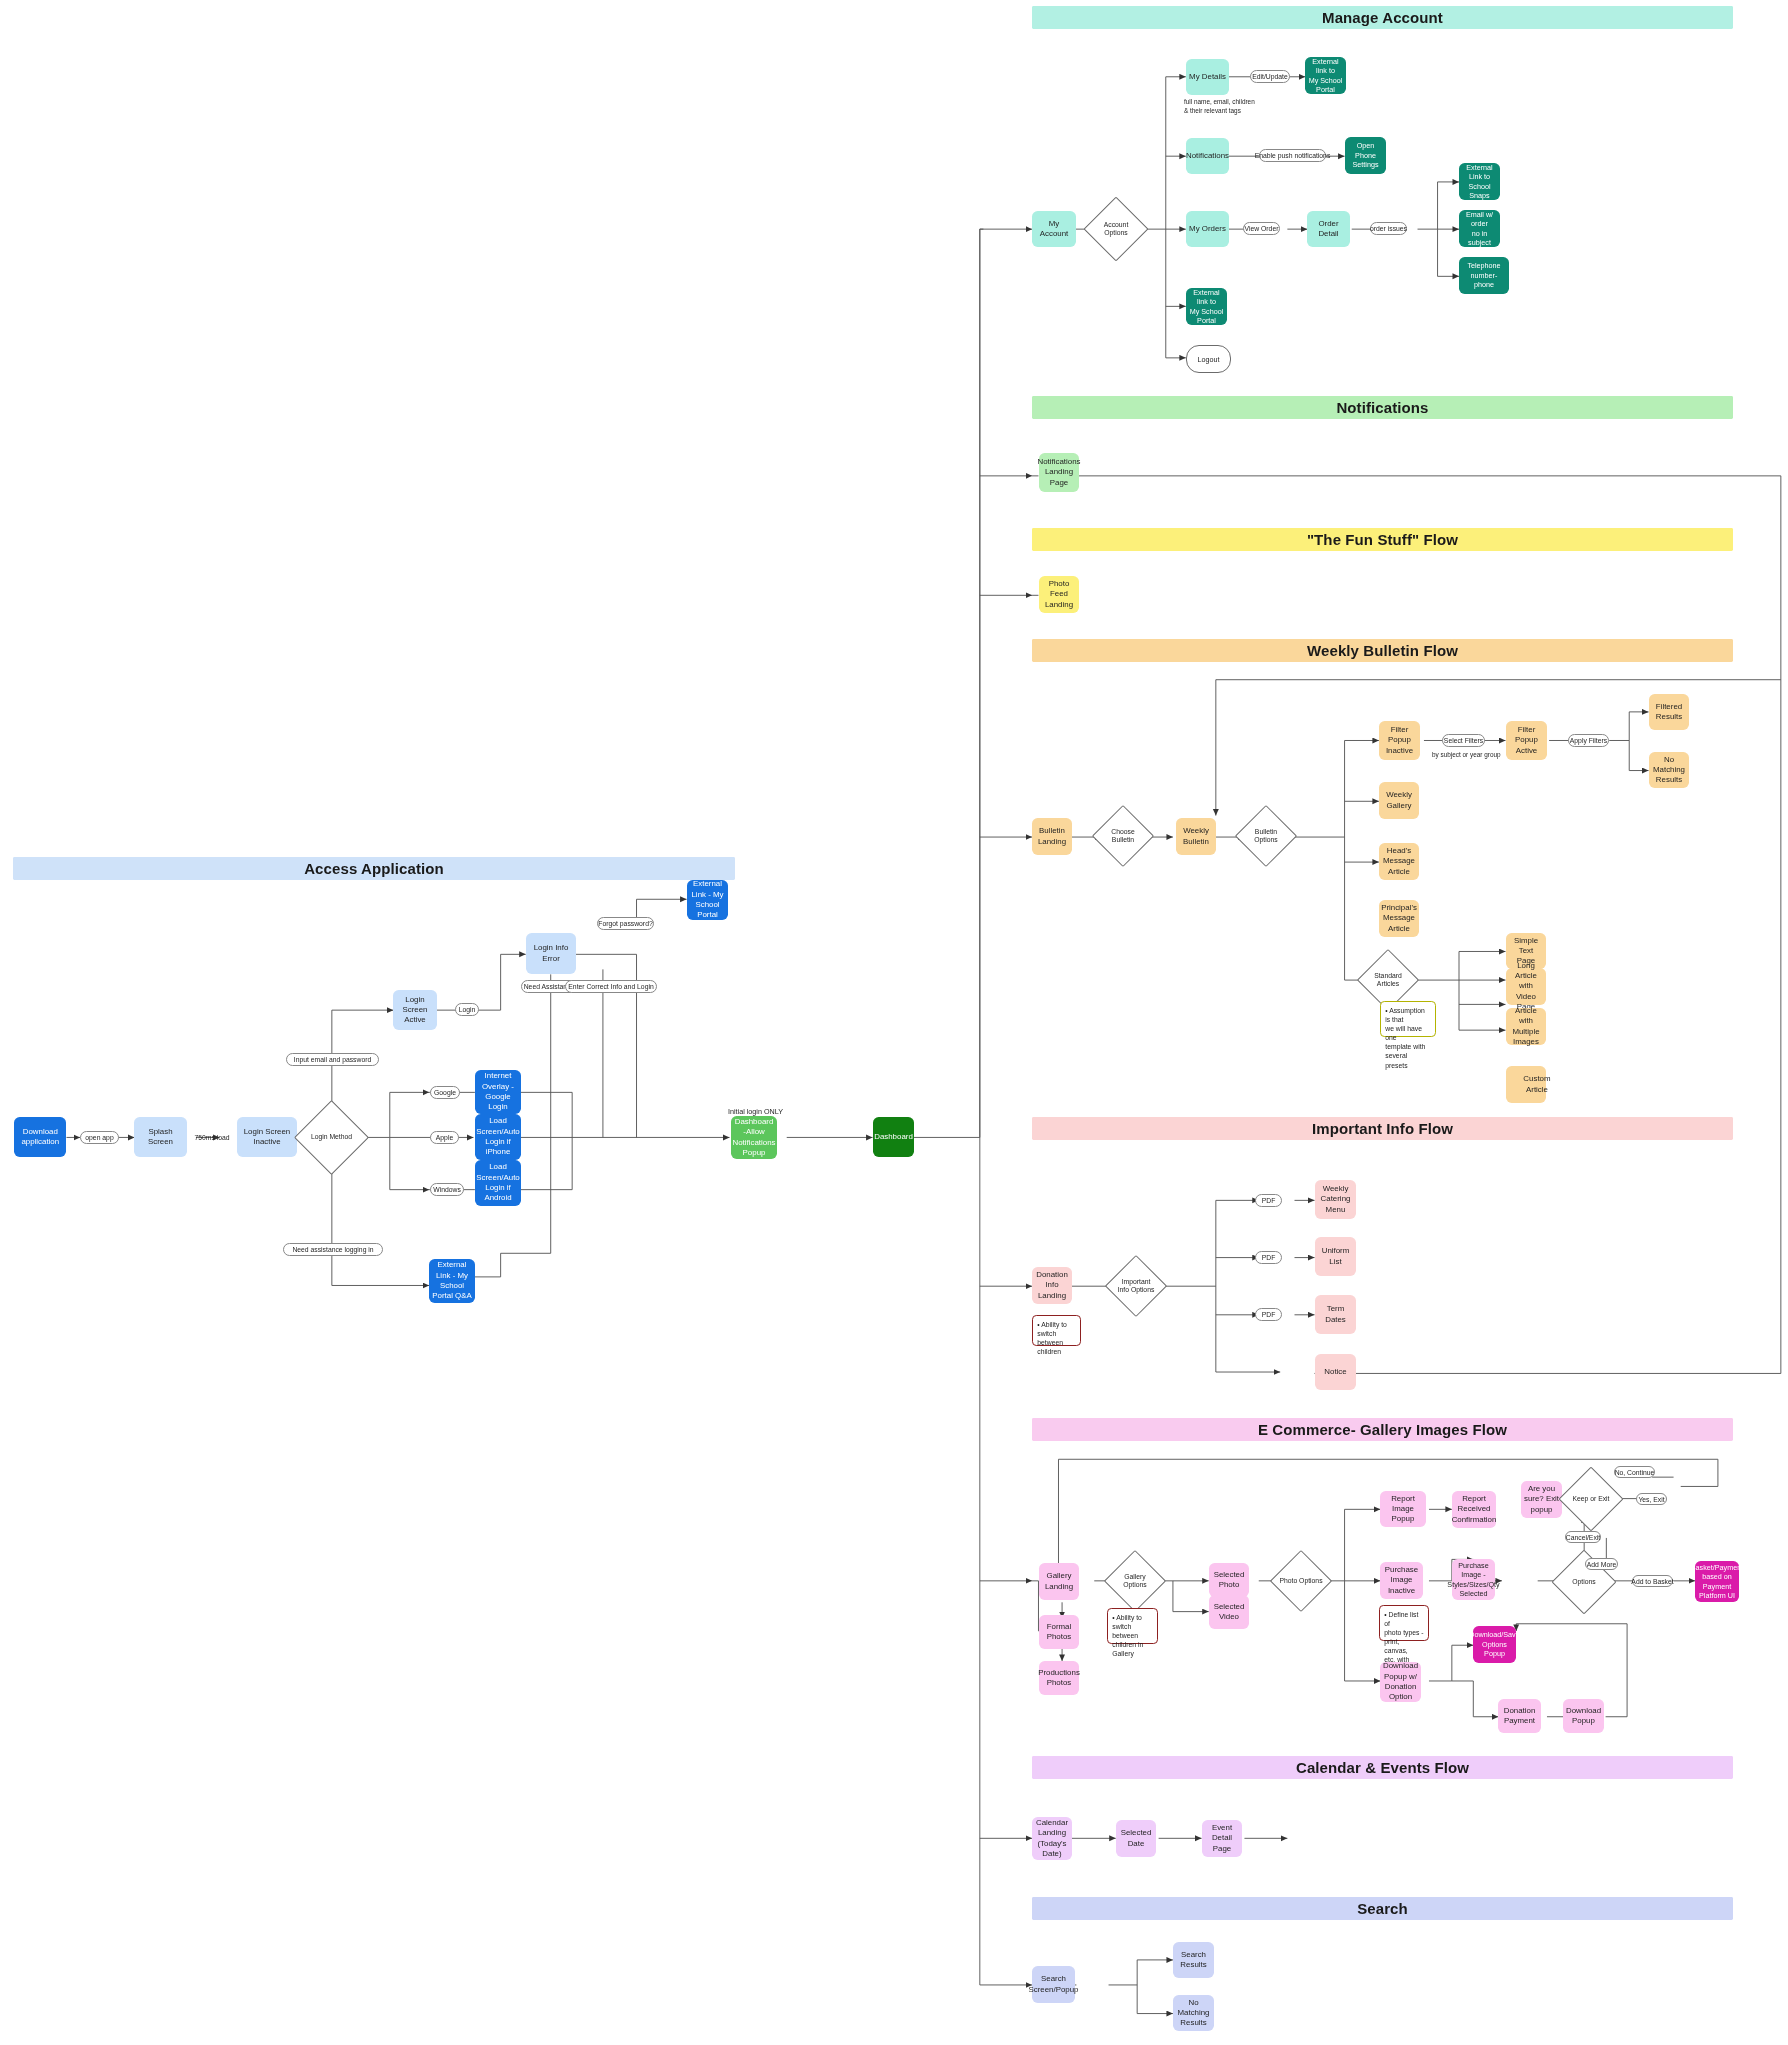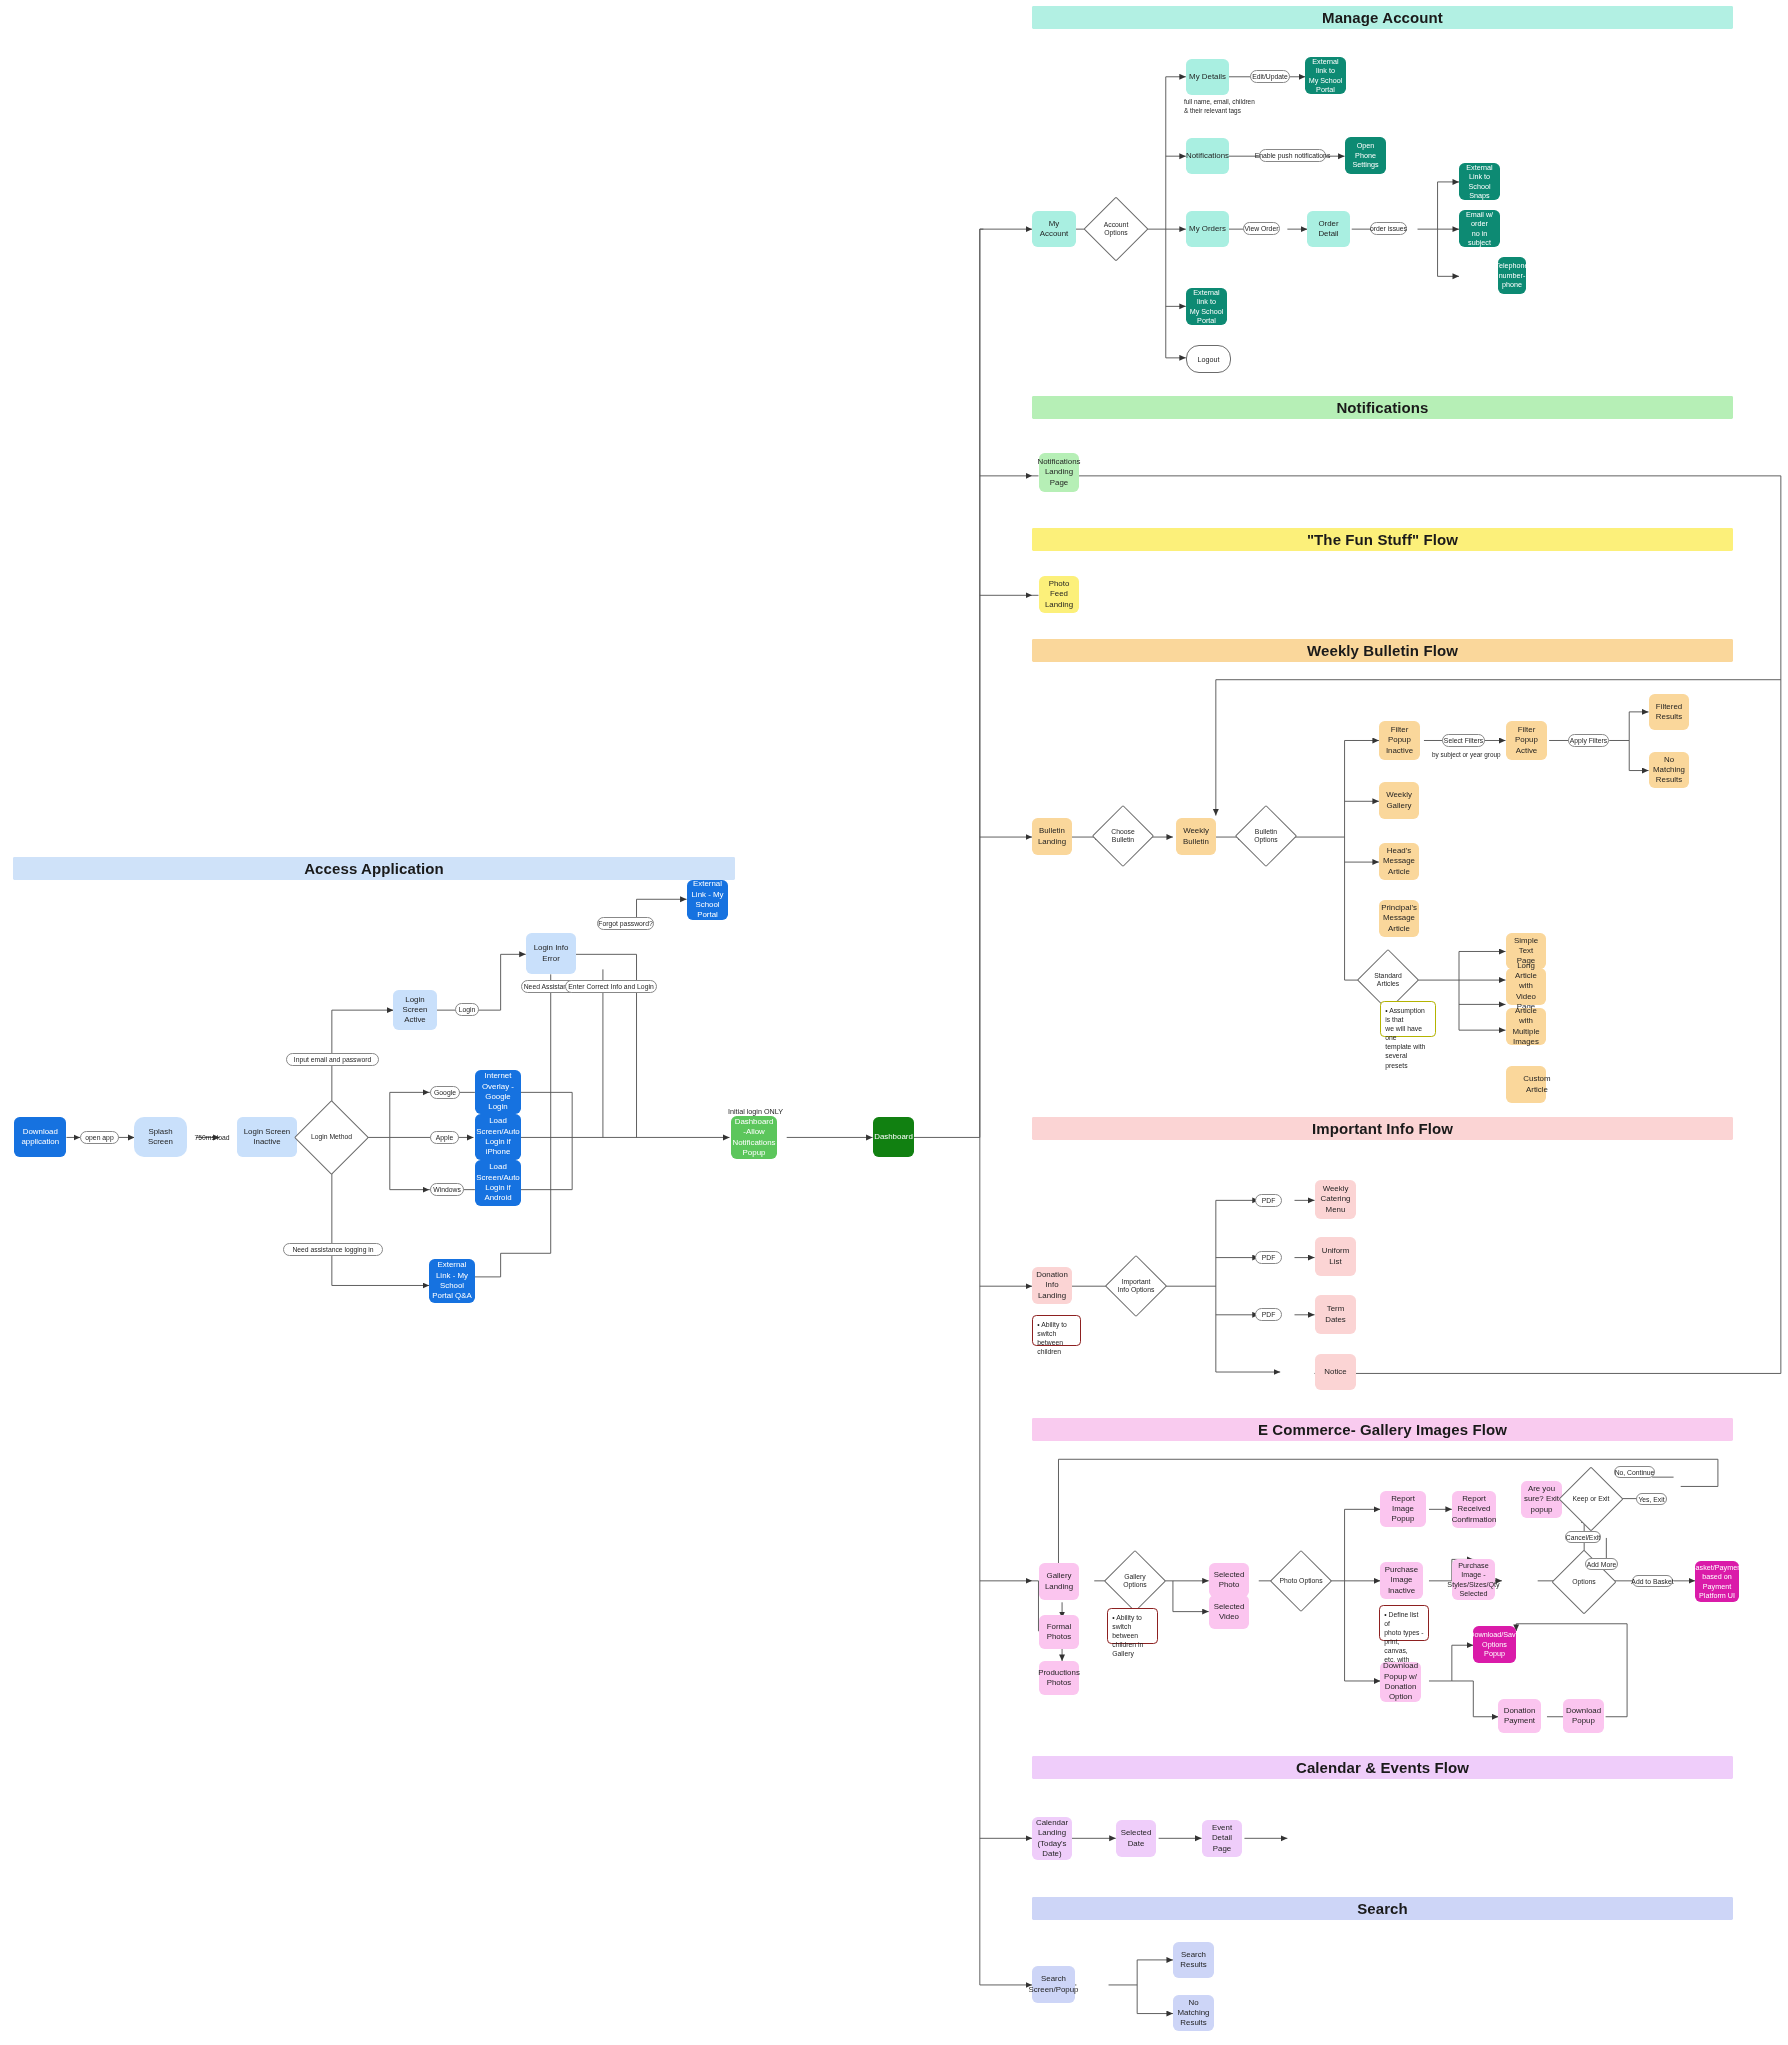--- a/index.html
+++ b/index.html
@@ -236,21 +236,21 @@
 
   <div class="band" style="left:1032px;top:1897px;width:701px;height:23px;background:#cdd5f7;">Search</div>
 
   <div class="band" style="left:13px;top:857px;width:722px;height:23px;background:#cfe2f9;">Access Application</div>
 
   <div class="node dark" style="left:14.3px;top:1117px;width:52px;height:40px;background:#1672e0;">Download
 application</div>
 
   <div class="pill" style="left:80px;top:1131px;width:39px;height:13px;">open app</div>
 
-  <div class="node" style="left:134px;top:1117px;width:53px;height:40px;background:#c9e0fb;border-radius:10px;">Splash
+  <div class="node" style="left:134px;top:1117px;width:53px;height:40px;background:#c9e0fb;">Splash
 Screen</div>
 
   <div class="pill" style="left:192px;top:1131px;width:40px;height:13px;border:none;background:transparent;">750ms load</div>
 
   <div class="node" style="left:237px;top:1117px;width:60px;height:40px;background:#c9e0fb;">Login Screen
 Inactive</div>
 
   <div class="diamond" style="left:305px;top:1111px;width:53px;height:53px;">
     <div class="dshape"></div>
     <div class="dtxt">Login Method</div>
@@ -345,21 +345,21 @@
   <div class="node" style="left:1307px;top:211px;width:43px;height:36px;background:#a9efe1;">Order Detail</div>
 
   <div class="pill" style="left:1370px;top:222px;width:37px;height:13px;">order issues</div>
 
   <div class="node dark sm" style="left:1459px;top:163px;width:41px;height:37px;background:#0d8a73;">External Link to
 School Snaps</div>
 
   <div class="node dark sm" style="left:1459px;top:210px;width:41px;height:37px;background:#0d8a73;">Email w/ order
 no in subject</div>
 
-  <div class="node dark sm" style="left:1459px;top:257px;width:28px;height:37px;background:#0d8a73;margin-left:39px;">Telephone
+  <div class="node dark sm" style="left:1459px;top:257px;width:50px;height:37px;background:#0d8a73;">Telephone
 number- phone</div>
 
   <div class="node dark sm" style="left:1186px;top:288px;width:41px;height:37px;background:#0d8a73;">External link to
 My School Portal</div>
 
   <div class="rounded-term" style="left:1186px;top:345px;width:43px;height:26px;">Logout</div>
 
   <div class="node" style="left:1039px;top:453px;width:40px;height:39px;background:#b6efb6;">Notifications
 Landing
 Page</div>

